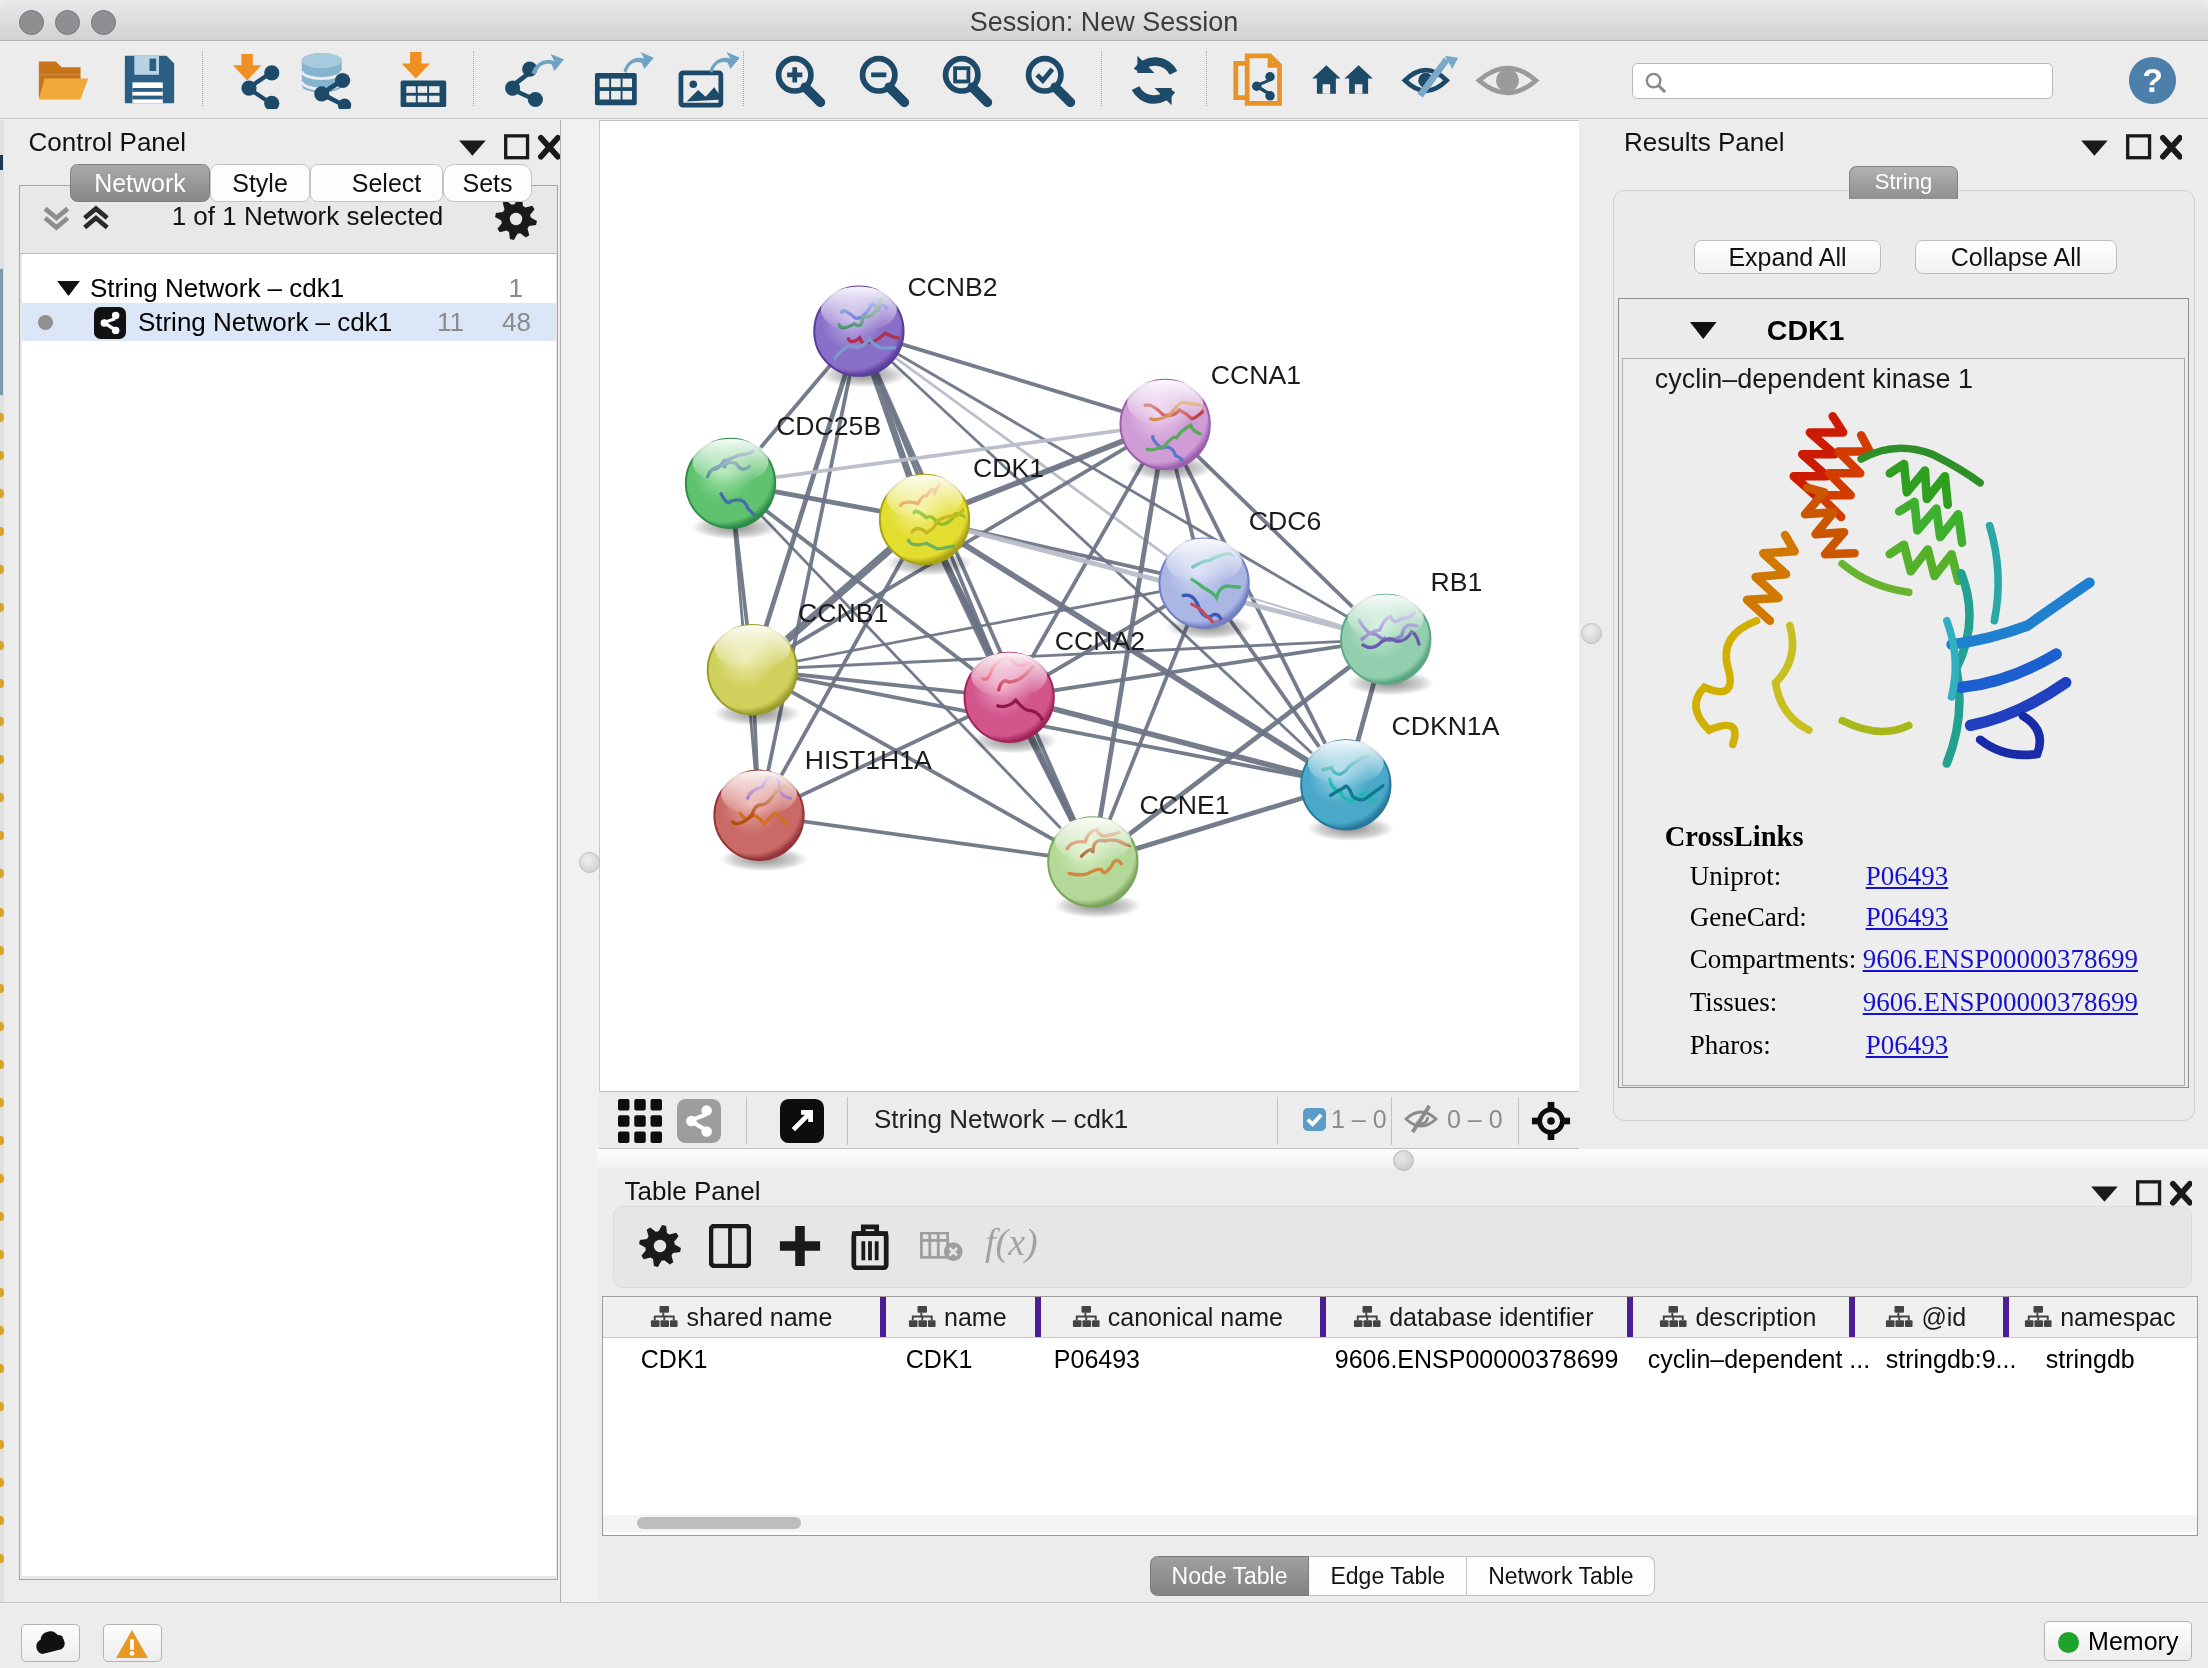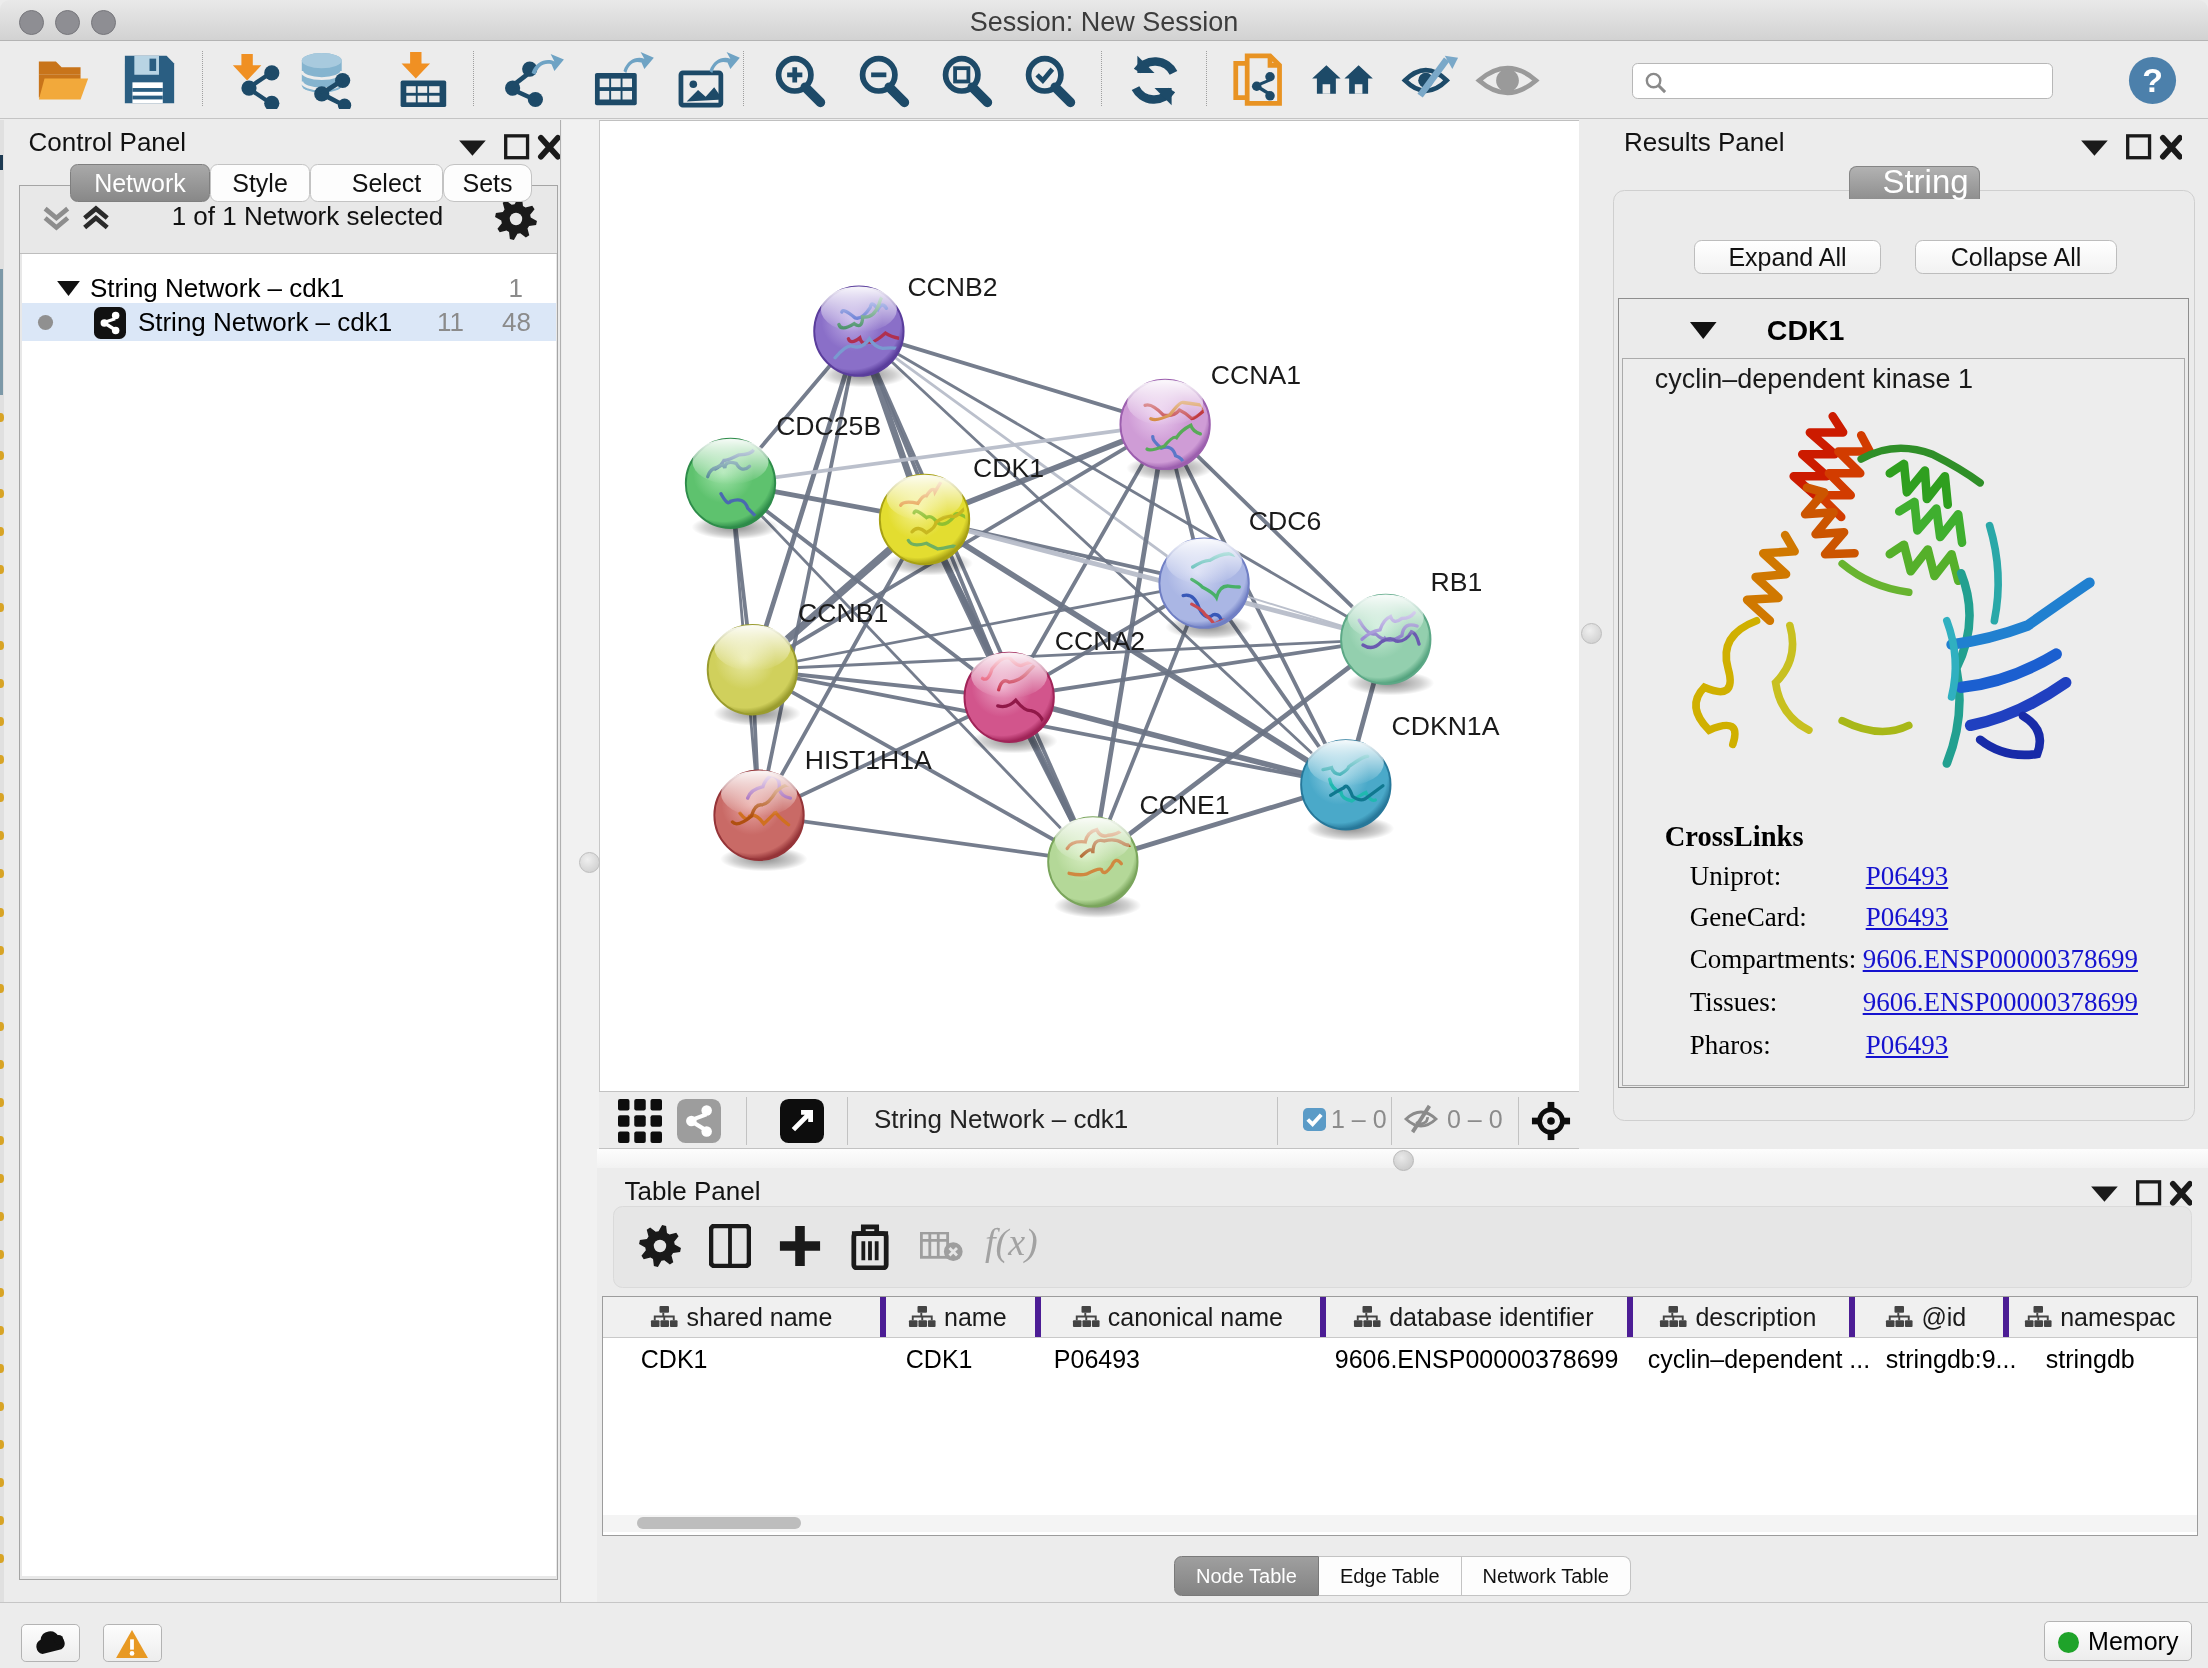--- a/index.html
+++ b/index.html
@@ -40,21 +40,21 @@
 #rp-content{position:absolute;left:2.9px;top:59px;width:561px;height:726px;border:1px solid #ababab;background:#ededed;}
 .serif{font-family:"Liberation Serif",serif;}
 a.lnk{color:#1512cf;text-decoration:underline;}
 
 #tp-toolbar{position:absolute;left:16px;top:38px;width:1577px;height:80px;background:#e6e6e6;border:1px solid #dadada;border-radius:9.5px;}
 #tp-table{position:absolute;left:4.8px;top:128px;width:1594px;height:238px;background:#fff;border:1.9px solid #9c9c9c;}
 #tp-thead{position:absolute;left:0;top:0;width:100%;height:40px;background:#f0f0f0;border-bottom:1px solid #c9c9c9;font-size:25px;color:#1a1a1a;}
 .th{position:absolute;top:0;height:40px;border-right:6px solid #4c1d95;}
 .td{position:absolute;top:48px;font-size:25px;color:#000;}
 #tp-tabs{position:absolute;left:0px;top:388px;width:100%;text-align:center;}
-.btab{display:inline-block;height:38px;line-height:38px;font-size:20px;padding:0 21px;background:#fdfdfd;border:1px solid #c3c3c3;color:#111;}
+.btab{display:inline-block;height:38px;line-height:38px;font-size:23px;padding:0 21px;background:#fdfdfd;border:1px solid #c3c3c3;color:#111;}
 .btabsel{background:linear-gradient(#9f9f9f,#838383);color:#fff;border-color:#7a7a7a;}
 .sbtn{position:absolute;top:21px;width:57px;height:36px;background:linear-gradient(#fdfdfd,#ededed);border:1px solid #b3b3b3;border-radius:4.8px;}
 #memorybtn{position:absolute;right:16px;top:18px;width:146px;height:38px;background:linear-gradient(#fdfdfd,#ededed);border:1px solid #b3b3b3;border-radius:4.8px;font-size:25px;color:#000;text-align:center;line-height:38px;}
 </style>
 </head>
 <body>
 <div id="app">
   <div id="titlebar" class="abs">
     <div class="tl" style="left:19px;"></div>
     <div class="tl" style="left:55px;"></div>
@@ -616,21 +616,21 @@
       <circle cx="21" cy="21" r="4" fill="#0d0d0d"></circle>
     </svg>
   </div>
   <div id="resultspanel" class="abs">
     <div class="paneltitle" style="position:absolute;left:45px;top:6.7px;">Results Panel</div>
     <svg style="position:absolute;left:502px;top:13.3px;" width="101" height="28.5" viewBox="0 0 106 30">
       <path d="M0 8 l28 0 -14 16 z" fill="#1a1a1a"></path>
       <rect x="49" y="3" width="23" height="23" fill="none" stroke="#1a1a1a" stroke-width="3.5"></rect>
       <path d="M86 5 L104 25 M104 5 L86 25" stroke="#1a1a1a" stroke-width="6" stroke-linecap="round"></path>
     </svg>
-    <div style="position:absolute;left:270px;top:46px;width:107px;height:32px;background:linear-gradient(#b2b2b2,#8f8f8f);border:1px solid #858585;border-bottom:none;border-radius:7.6px 7.6px 0 0;color:#fff;font-size:33px;text-align:center;line-height:30px;z-index:2;padding-left:22px;">String</div>
+    <div style="position:absolute;left:270px;top:46px;width:107px;height:32px;background:linear-gradient(#b2b2b2,#8f8f8f);border:1px solid #858585;border-bottom:none;border-radius:7.6px 7.6px 0 0;color:#fff;font-size:22px;text-align:center;line-height:30px;z-index:2;">String</div>
     <div id="rp-container">
       <div class="btn" style="left:80px;top:49px;width:185px;height:32px;line-height:32px;">Expand All</div>
       <div class="btn" style="left:301px;top:49px;width:200px;height:32px;line-height:32px;">Collapse All</div>
       <div id="rp-inner">
         <svg style="position:absolute;left:70px;top:21px;" width="28.5" height="21" viewBox="0 0 30 22">
             <path d="M1 2 h28 l-14 18 z" fill="#111"></path>
           </svg>
         <div style="position:absolute;left:148px;top:15px;font-size:28.5px;font-weight:bold;color:#000;">CDK1</div>
         <div id="rp-content">
           <div style="position:absolute;left:32px;top:4.8px;font-size:27px;color:#1a1a1a;">cyclin–dependent kinase 1</div>

